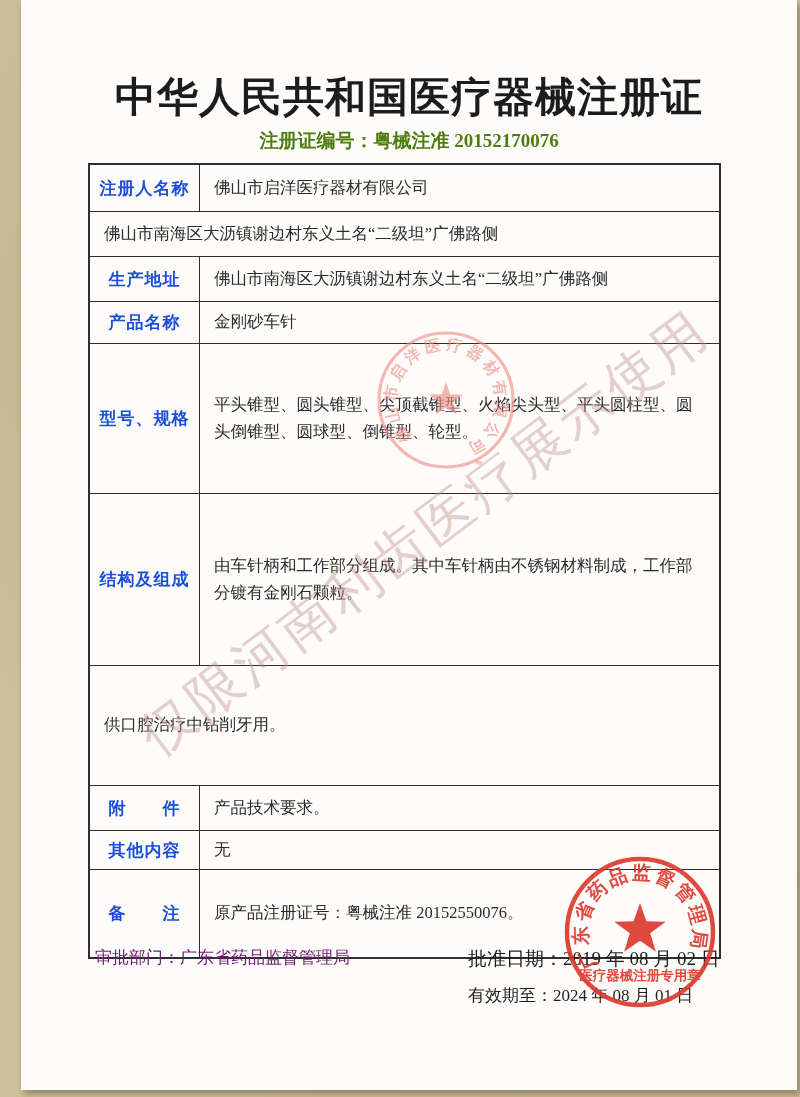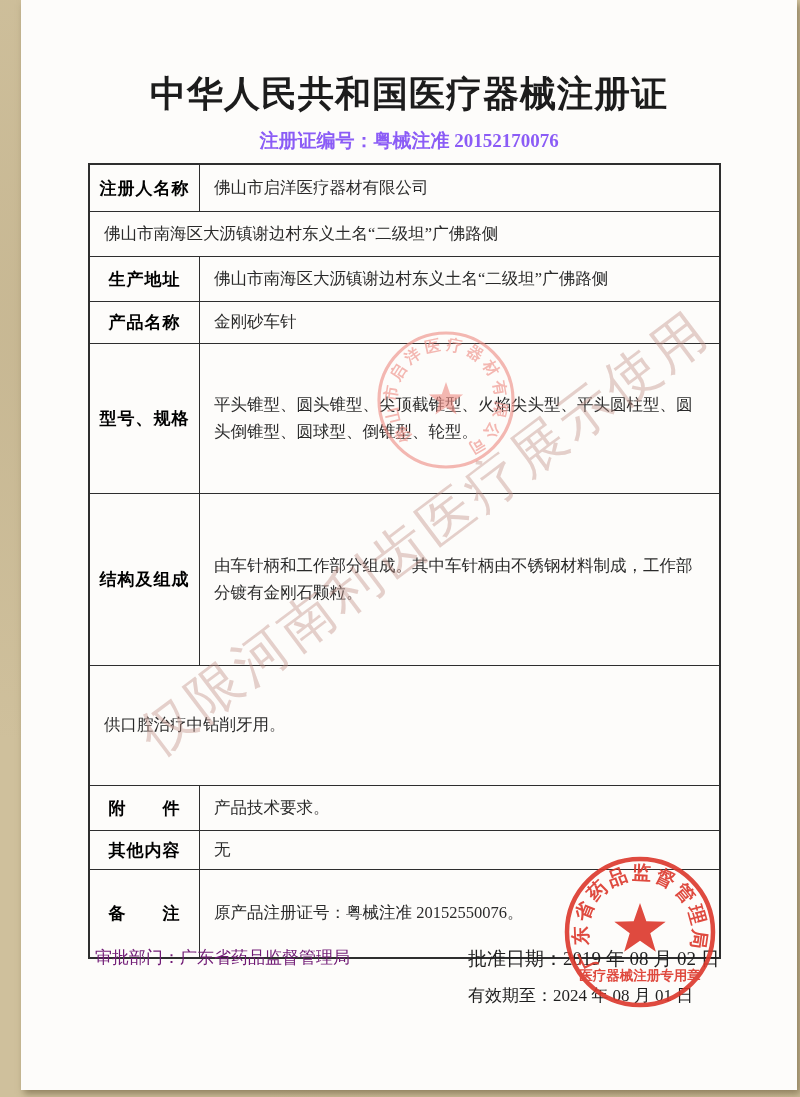--- a/index.html
+++ b/index.html
@@ -18,38 +18,38 @@
       #cfc09c;
   }
   .paper {
     position:absolute; left:21px; top:0; width:776px; height:1090px;
     background:#fdfcfa;
     box-shadow: 3px 4px 7px rgba(95,80,50,.55);
   }
   
   .title {
     position:absolute; left:0; top:70px; width:100%;
-    text-align:center; font-size:36px; font-weight:bold; color:#1c1c1c;
+    text-align:center; font-size:41px; font-weight:bold; color:#1c1c1c;
     letter-spacing:1px;
   }
   .subtitle {
     position:absolute; left:0; top:128px; width:100%;
-    text-align:center; font-size:19px; font-weight:bold; color:#8b5cf6;
+    text-align:center; font-size:19px; font-weight:bold; color:#4d7c0f;
   }
   
   .cert-table {
     position:absolute; left:67px; top:163px; width:633px;
     border:2px solid #2e2e2e;
   }
   .row { display:flex; border-top:1px solid #2e2e2e; }
   .row:first-child { border-top:none; }
   .cell-label {
     width:110px; flex:0 0 110px;
     display:flex; align-items:center; justify-content:center;
-    font-weight:bold; font-size:17px; color:#000000;
+    font-weight:bold; font-size:17px; color:#1d4ed8;
     letter-spacing:1px; text-align:center;
     border-right:1px solid #2e2e2e;
   }
   .cell-value {
     flex:1; display:flex; align-items:center;
     padding:6px 14px; font-size:16.5px; color:#2a2a2a; line-height:1.6;
   }
   .r1{height:46px}.r2{height:45px}.r3{height:45px}.r4{height:42px}
   .r5{height:150px}.r6{height:172px}.r7{height:120px}
   .r8{height:45px}.r9{height:39px}.r10{height:88px}

